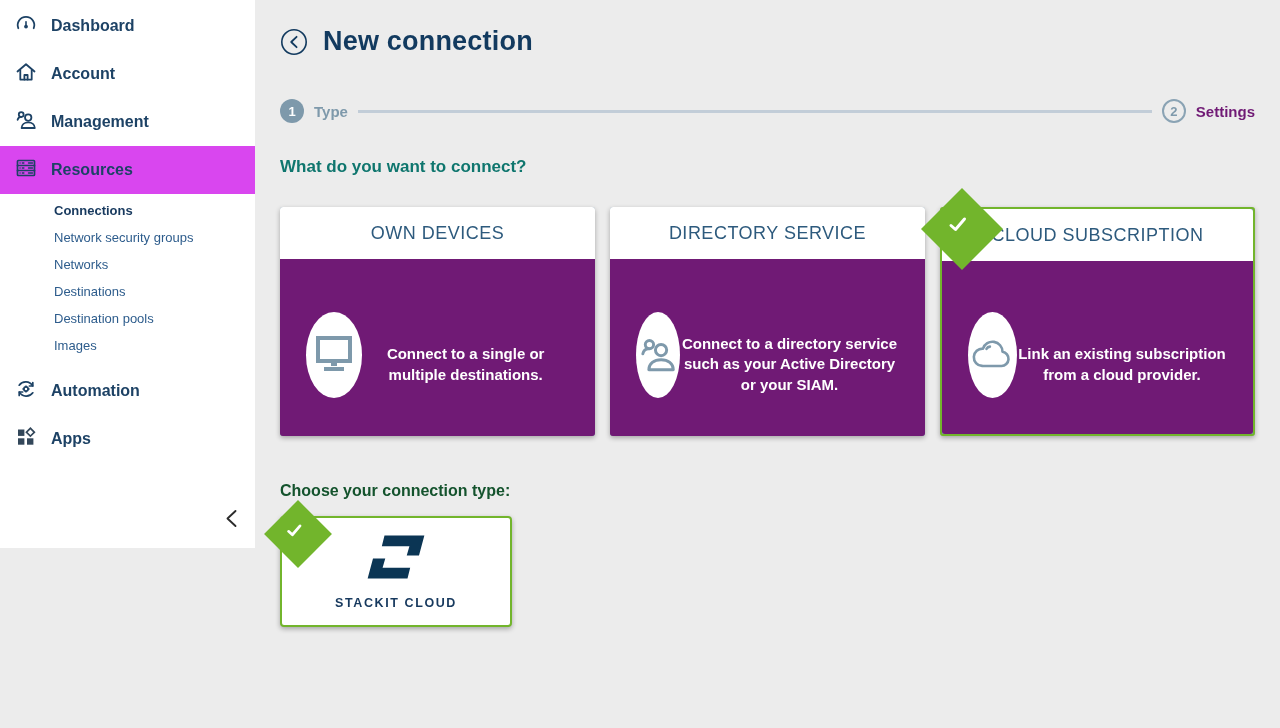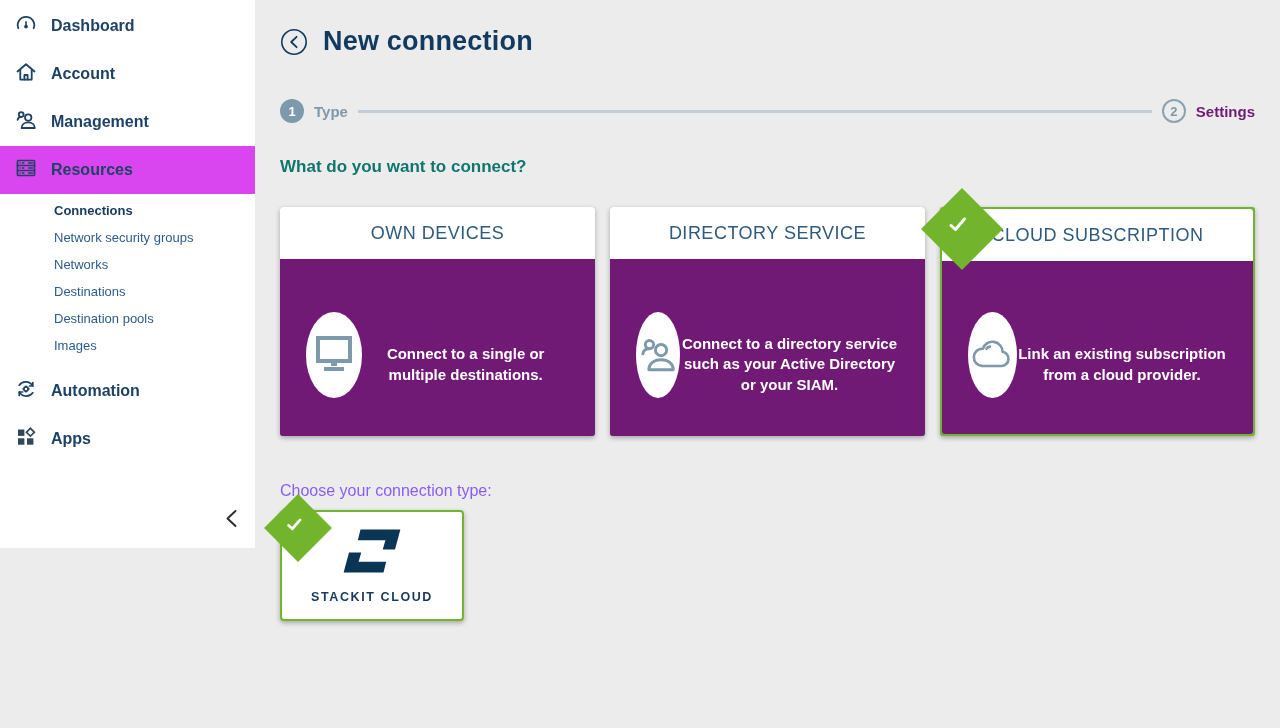--- a/index.html
+++ b/index.html
@@ -88,25 +88,25 @@
     margin-top:20px; color:#ffffff; font-size:15px; font-weight:700;
     text-align:center; line-height:1.35;
   }
   .card.selected { border:2px solid #72b52c; }
   .sel-badge {
     position:absolute; top:-9px; left:-9px; width:58px; height:58px;
     background:#72b52c; transform:rotate(45deg); z-index:3;
   }
   .sel-check { position:absolute; top:7px; left:6px; z-index:4; }
 
-  .choose-label { margin-top:46px; font-size:16px; font-weight:400; color:#8b5cf6; }
+  .choose-label { margin-top:46px; font-size:16px; font-weight:700; color:#14532d; }
 
   .type-card {
-    margin-top:10px;
-    width:184px; height:111px;
+    margin-top:16px;
+    width:232px; height:111px;
     background:#ffffff; border:2px solid #72b52c; border-radius:4px;
     box-shadow:0 2px 5px rgba(0,0,0,.30);
     display:flex; flex-direction:column; align-items:center;
     position:relative; cursor:pointer;
   }
   .type-card .sel-badge { width:48px; height:48px; top:-8px; left:-8px; }
   .type-card .sel-check { top:5px; left:4px; }
   .type-logo { margin-top:16px; }
   .type-label {
     margin-top:12px; font-size:12.5px; font-weight:700; color:#17395e;

